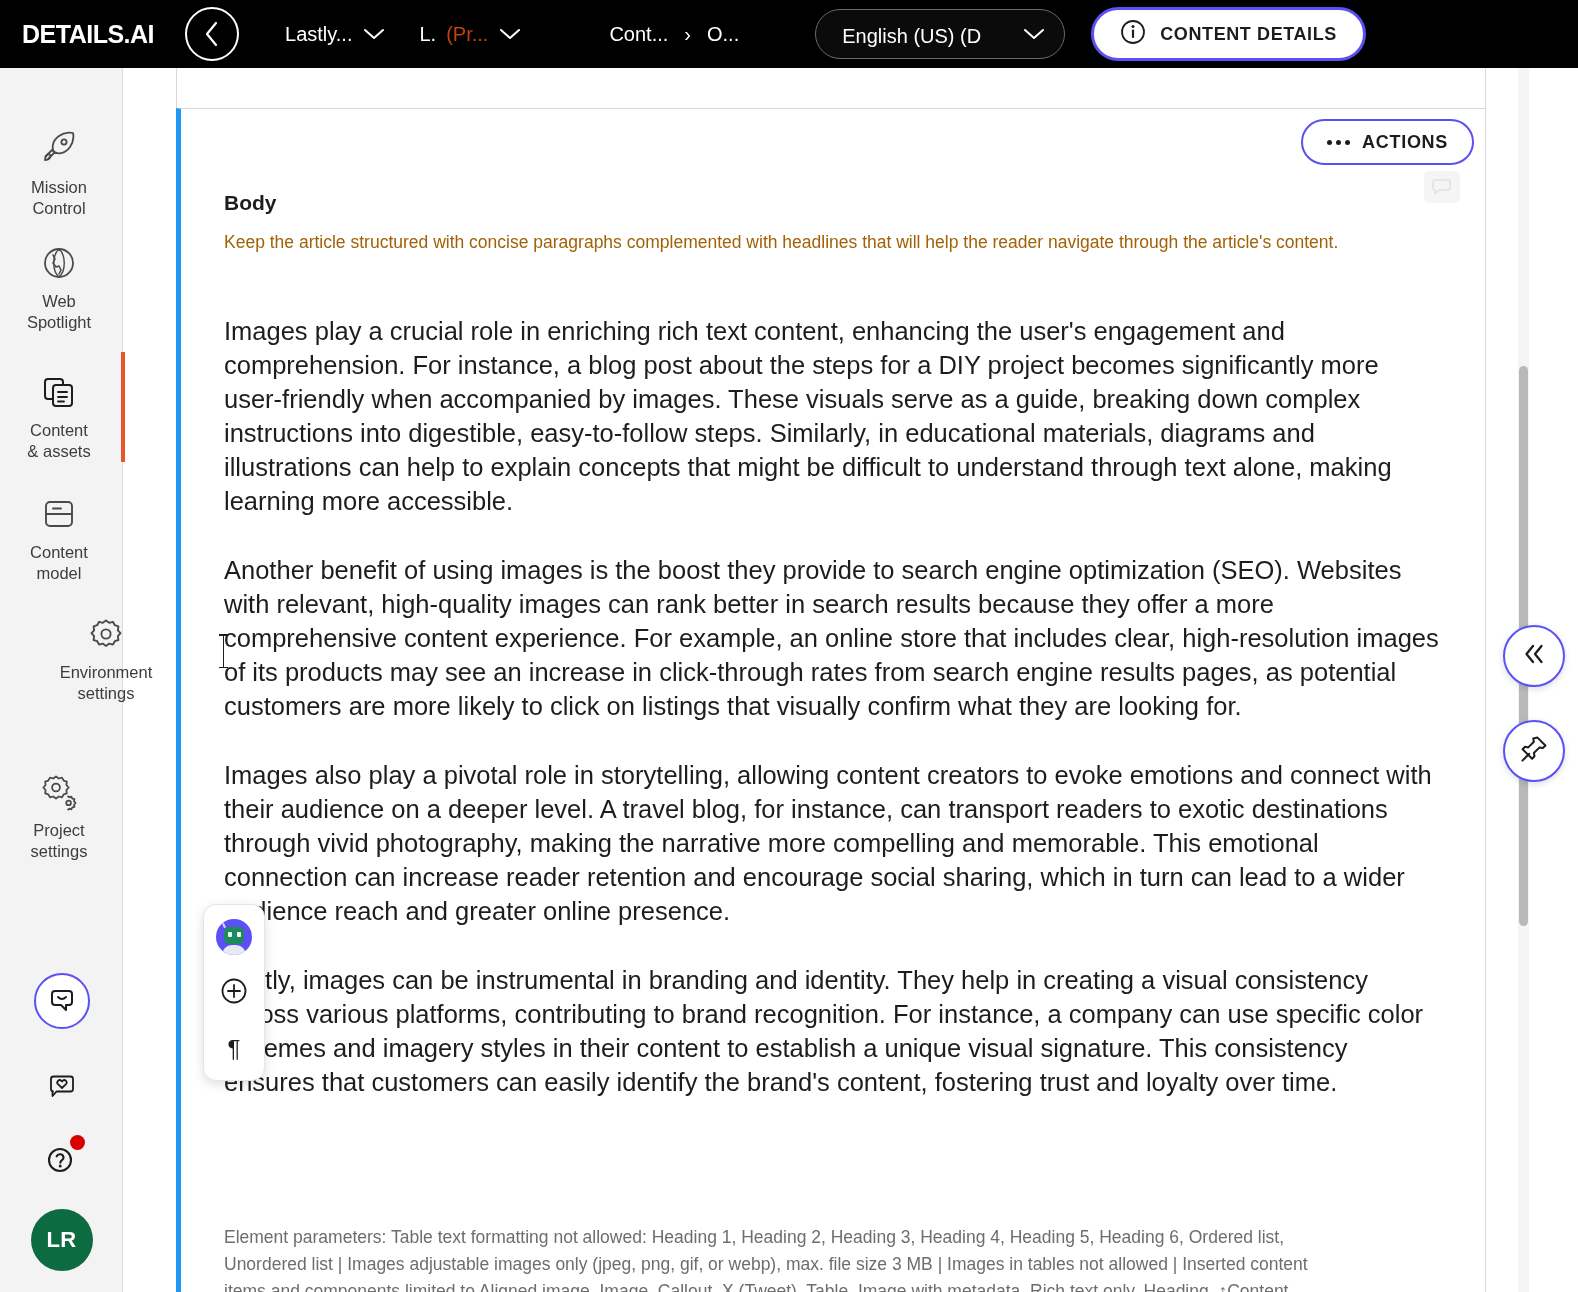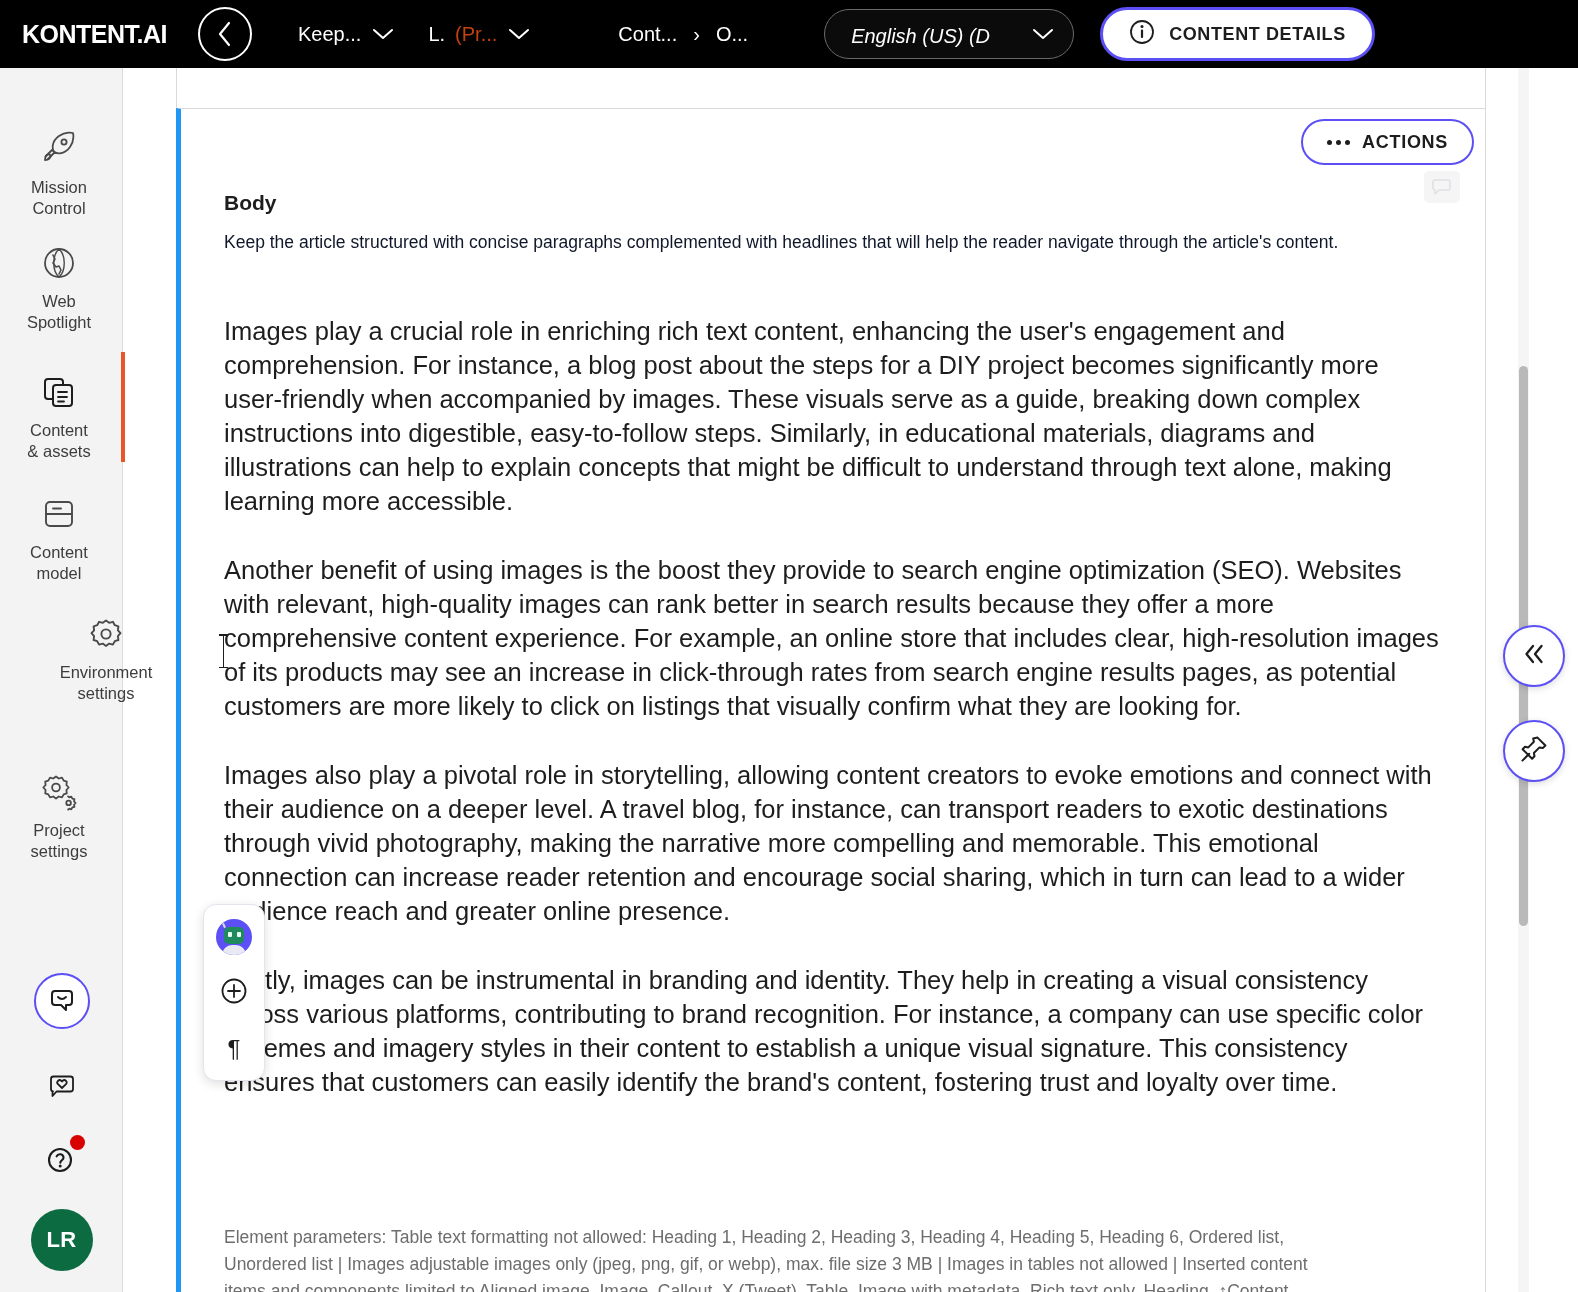--- a/index.html
+++ b/index.html
@@ -56,21 +56,20 @@
     margin-left: 76px;
     height: 50px;
     min-width: 250px;
     border: 1px solid #6a6a6a;
     border-radius: 25px;
     background: #0b0b0b;
     display: flex; align-items: center;
     padding: 4px 18px 0 26px;
     cursor: pointer;
     overflow: hidden;
-    font-style: italic;
   }
   .lang-txt { color: #ffffff; font-size: 20px; white-space: nowrap; flex: 1; }
   .details-btn {
     margin-left: 26px;
     height: 54px;
     background: #ffffff;
     border: 3px solid #5b4ff5;
     border-radius: 27px;
     display: flex; align-items: center;
     padding: 0 26px;
@@ -170,21 +169,21 @@
     display:flex; align-items:center; justify-content:center;
   }
 
   .el-label {
     position: absolute; top: 82px; left: 43px;
     font-size: 21px; font-weight: 700; color: #1d1d1d;
   }
   .el-guide {
     position: absolute; top: 119px; left: 43px;
     width: 1165px;
-    font-size: 17.5px; line-height: 29px; color: #0f172a;
+    font-size: 17.5px; line-height: 29px; color: #a16207;
   }
   .body-text {
     position: absolute; top: 205px; left: 43px;
     width: 1215px;
     font-size: 25.5px; line-height: 34px; color: #1d1d1d;
   }
   .body-text p { margin: 0 0 35px 0; }
   .body-text p:last-child { margin-bottom: 0; }
 
   .caret {
@@ -261,34 +260,34 @@
     box-shadow: 0 2px 7px rgba(0,0,0,0.14);
     cursor: pointer; z-index: 15;
   }
   .rail-collapse { top: 557px; }
   .rail-pin { top: 652px; }
 </style>
 </head>
 <body>
 
 <div class="topbar">
-  <div class="logo">KONTENT.AI</div>
+  <div class="logo">DETAILS.AI</div>
 
   <div class="back-btn">
     <span>
       <svg width="20" height="28" viewBox="0 0 20 28" fill="none">
         <path d="M14 3 L5 14 L14 25" stroke="#ffffff" stroke-width="2.2" stroke-linecap="round" stroke-linejoin="round"></path>
       </svg>
     </span>
   </div>
 
   <div class="crumbs">
 
     <div class="crumb-group">
-      <span class="crumb-txt">Keep...</span>
+      <span class="crumb-txt">Lastly...</span>
       <span class="chev">
         <svg width="22" height="14" viewBox="0 0 22 14">
             <path d="M2 3 L11 11 L20 3" stroke="#ffffff" stroke-width="2" fill="none" stroke-linecap="round" stroke-linejoin="round"></path>
           </svg>
       </span>
     </div>
 
     <div class="crumb-group">
       <span class="crumb-txt">L.</span>
       <span class="crumb-txt dim" style="margin-left:10px;">(Pr...</span>

